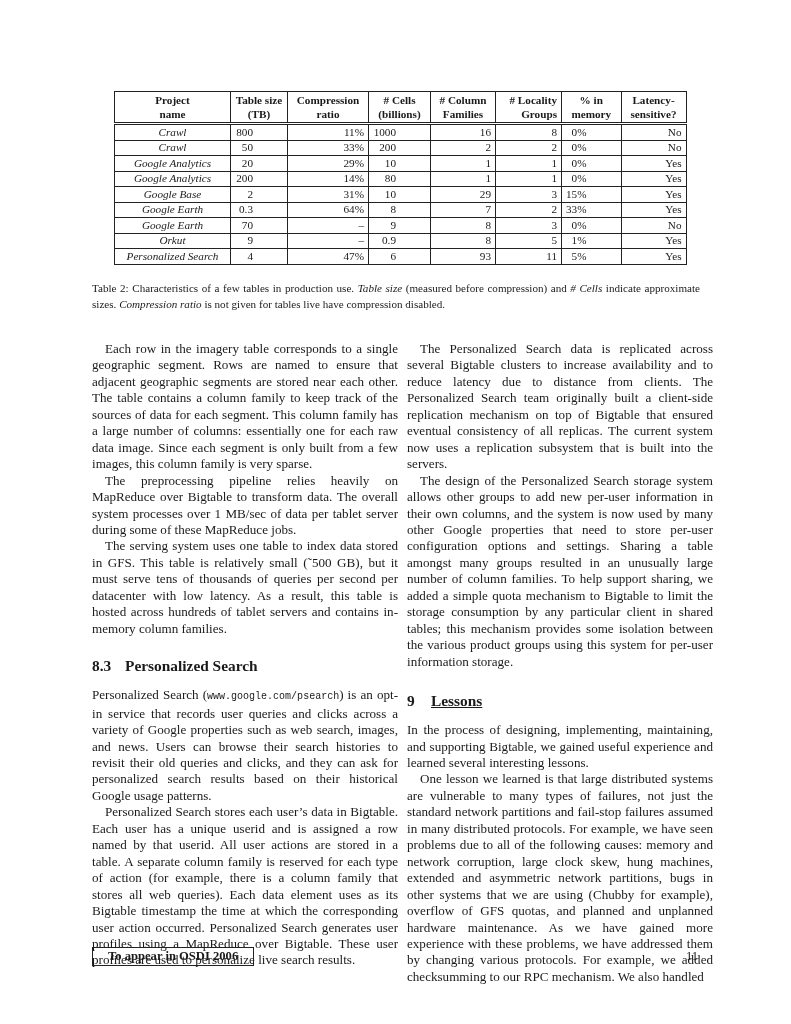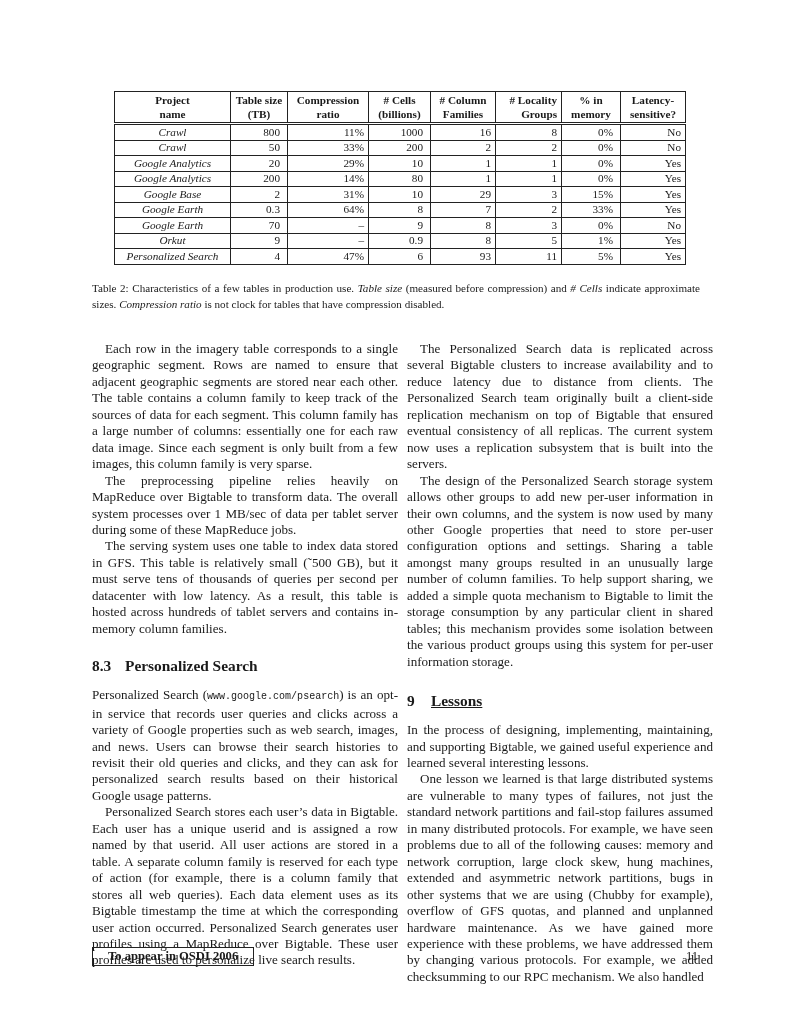--- a/index.html
+++ b/index.html
@@ -5,21 +5,21 @@
   html, body { margin: 0; padding: 0; background: #ffffff; }
   body { width: 791px; height: 1024px; position: relative; overflow: hidden;
          font-family: "Liberation Serif", "DejaVu Serif", serif; color: #1a1a1a; }
   .tbl { position: absolute; left: 114px; top: 91px; border-collapse: collapse;
          font-size: 11.2px; line-height: 13px; }
   .tbl th, .tbl td { border: 1px solid #222; padding: 0 4px; text-align: center; }
   .tbl th { font-weight: bold; height: 28px; line-height: 14px; padding-top: 1px; padding-bottom: 1px; }
   .tbl thead tr { border-bottom: 3px double #222; }
   .tbl td { height: 14.5px; padding-top: 0; padding-bottom: 0; }
   .tbl td.proj { font-style: italic; }
-  .tbl td.num { text-align: right; padding-right: 7px; }
+  .tbl td.num { text-align: right; padding-right: 34px; }
   .tbl td.cen { text-align: right; }
   .caption { position: absolute; left: 92px; top: 280px; width: 608px; font-size: 11.1px;
              line-height: 16px; text-align: justify; }
   .caption i { font-style: italic; }
   .col { position: absolute; top: 341px; width: 306px; font-size: 13.1px; line-height: 16.45px;
          text-align: justify; }
   .col.left { left: 92px; }
   .col.right { left: 407px; }
   .col p { margin: 0; text-indent: 13px; }
   .col p.noindent { text-indent: 0; }
@@ -134,21 +134,21 @@
         <td class="num">6</td>
         <td class="cen">93</td>
         <td class="cen">11</td>
         <td class="num">5%</td>
         <td class="cen">Yes</td>
       </tr>
     </tbody>
 </table>
 
 <div class="caption">
-  <span>Table 2:</span><span> Characteristics of a few tables in production use. </span><i>Table size</i><span> (measured before compression) and </span><i># Cells</i><span> indicate approximate sizes. </span><i>Compression ratio</i><span> is not clock for tables that have compression disabled.</span>
+  <span>Table 2:</span><span> Characteristics of a few tables in production use. </span><i>Table size</i><span> (measured before compression) and </span><i># Cells</i><span> indicate approximate sizes. </span><i>Compression ratio</i><span> is not given for tables live have compression disabled.</span>
 </div>
 
 <div class="col left">
   <p>Each row in the imagery table corresponds to a single geographic segment. Rows are named to ensure that adjacent geographic segments are stored near each other. The table contains a column family to keep track of the sources of data for each segment. This column family has a large number of columns: essentially one for each raw data image. Since each segment is only built from a few images, this column family is very sparse.</p>
   <p>The preprocessing pipeline relies heavily on MapReduce over Bigtable to transform data. The overall system processes over 1 MB/sec of data per tablet server during some of these MapReduce jobs.</p>
   <p>The serving system uses one table to index data stored in GFS. This table is relatively small (˜500 GB), but it must serve tens of thousands of queries per second per datacenter with low latency. As a result, this table is hosted across hundreds of tablet servers and contains in-memory column families.</p>
   <h2><span class="num">8.3</span><span>Personalized Search</span></h2>
   <p class="noindent"><span>Personalized Search (</span><span class="mono">www.google.com/psearch</span><span>) is an opt-in service that records user queries and clicks across a variety of Google properties such as web search, images, and news. Users can browse their search histories to revisit their old queries and clicks, and they can ask for personalized search results based on their historical Google usage patterns.</span></p>
   <p>Personalized Search stores each user’s data in Bigtable. Each user has a unique userid and is assigned a row named by that userid. All user actions are stored in a table. A separate column family is reserved for each type of action (for example, there is a column family that stores all web queries). Each data element uses as its Bigtable timestamp the time at which the corresponding user action occurred. Personalized Search generates user profiles using a MapReduce over Bigtable. These user profiles are used to personalize live search results.</p>
 </div>

